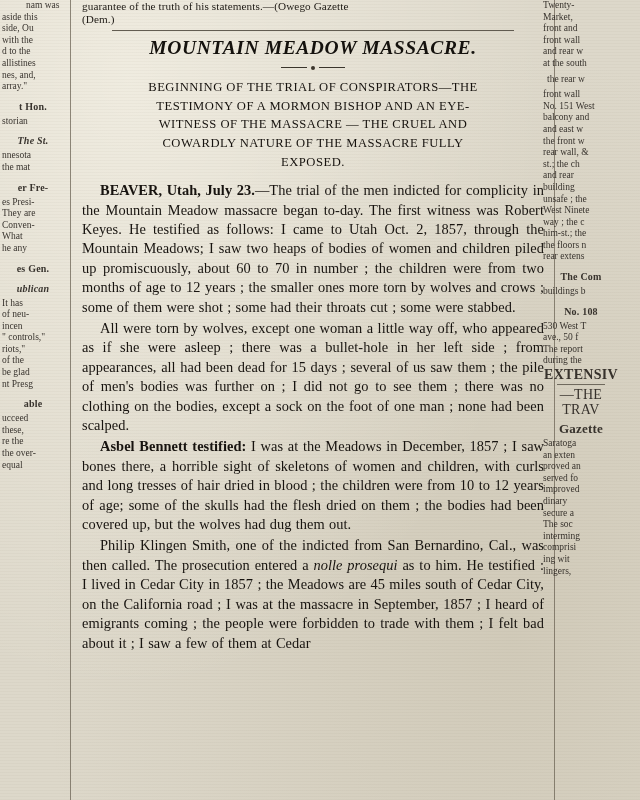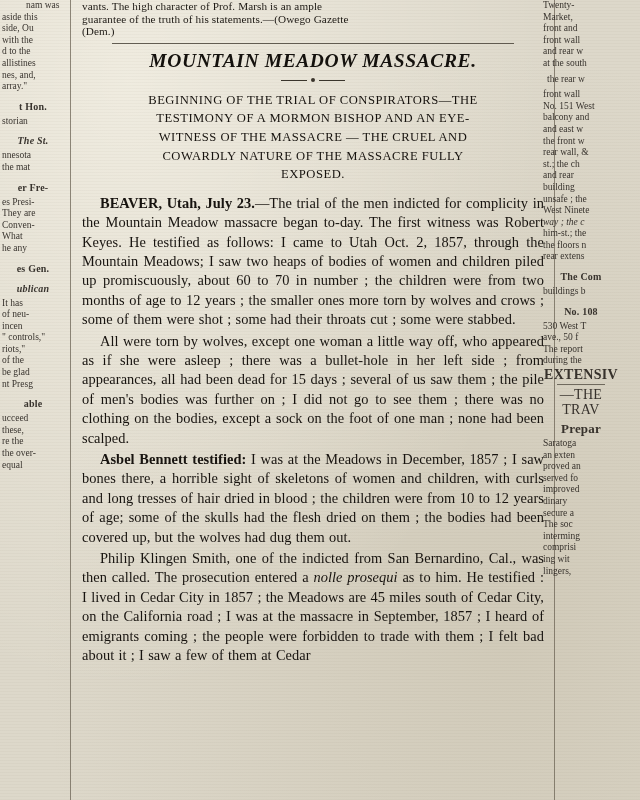--- a/index.html
+++ b/index.html
@@ -230,21 +230,20 @@
         <div class="frag" style="margin: 0px;">these,</div>
         <div class="frag" style="margin: 0px;">re the</div>
         <div class="frag" style="margin: 0px;">the over-</div>
         <div class="frag" style="margin: 0px;">equal</div>
       </div>
   </div>
 
   <div class="col" id="col-main">
 
     <div class="topmatter">
-      <p>vants.  The high character of Prof. Marsh is an ample</p>
       <p>guarantee of the truth of his statements.—(Owego Gazette</p>
       <p>(Dem.)</p>
     </div>
 
     <hr class="hr-thin">
 
     <h1 class="headline">MOUNTAIN MEADOW MASSACRE.</h1>
 
     <div class="orn">
       <span class="dash"></span><span class="dot"></span><span class="dash"></span>
@@ -280,36 +279,36 @@
         <div class="frag" style="margin: 0px;">No. 151 West</div>
         <div class="frag" style="margin: 0px;">balcony and</div>
         <div class="frag" style="margin: 0px;">and east w</div>
         <div class="frag" style="margin: 0px;">the front w</div>
         <div class="frag" style="margin: 0px;">rear wall, &amp;</div>
         <div class="frag" style="margin: 0px;">st.;  the ch</div>
         <div class="frag" style="margin: 0px;">and   rear</div>
         <div class="frag" style="margin: 0px;">building</div>
         <div class="frag" style="margin: 0px;">unsafe ;  the</div>
         <div class="frag" style="margin: 0px;">West Ninete</div>
-        <div class="frag" style="margin: 0px; font-style: italic;">way ;  the c</div>
+        <div class="frag" style="margin: 0px;">way ;  the c</div>
         <div class="frag" style="margin: 0px;">him-st.;  the</div>
         <div class="frag" style="margin: 0px;">the floors n</div>
         <div class="frag" style="margin: 0px;">rear extens</div>
         <div class="frag-head">The Com</div>
         <div class="frag" style="margin: 0px;">buildings b</div>
         <div class="frag-head">No. 108</div>
         <div class="frag" style="margin: 0px;">530 West T</div>
         <div class="frag" style="margin: 0px;">ave.,  50  f</div>
         <div class="frag" style="margin: 0px;">The report</div>
         <div class="frag" style="margin: 0px;">during the</div>
         <div class="frag-sub bold">EXTENSIV</div>
         <hr class="mini-rule">
         <div class="frag-sub">—THE</div>
         <div class="frag-sub">TRAV</div>
-        <div class="frag-head big">Prepar</div>
+        <div class="frag-head big">Gazette</div>
         <div class="frag" style="margin: 0px;">Saratoga</div>
         <div class="frag" style="margin: 0px;">an exten</div>
         <div class="frag" style="margin: 0px;">proved an</div>
         <div class="frag" style="margin: 0px;">served fo</div>
         <div class="frag" style="margin: 0px;">improved</div>
         <div class="frag" style="margin: 0px;">dinary</div>
         <div class="frag" style="margin: 0px;">secure a</div>
         <div class="frag" style="margin: 0px;">The soc</div>
         <div class="frag" style="margin: 0px;">interming</div>
         <div class="frag" style="margin: 0px;">comprisi</div>

